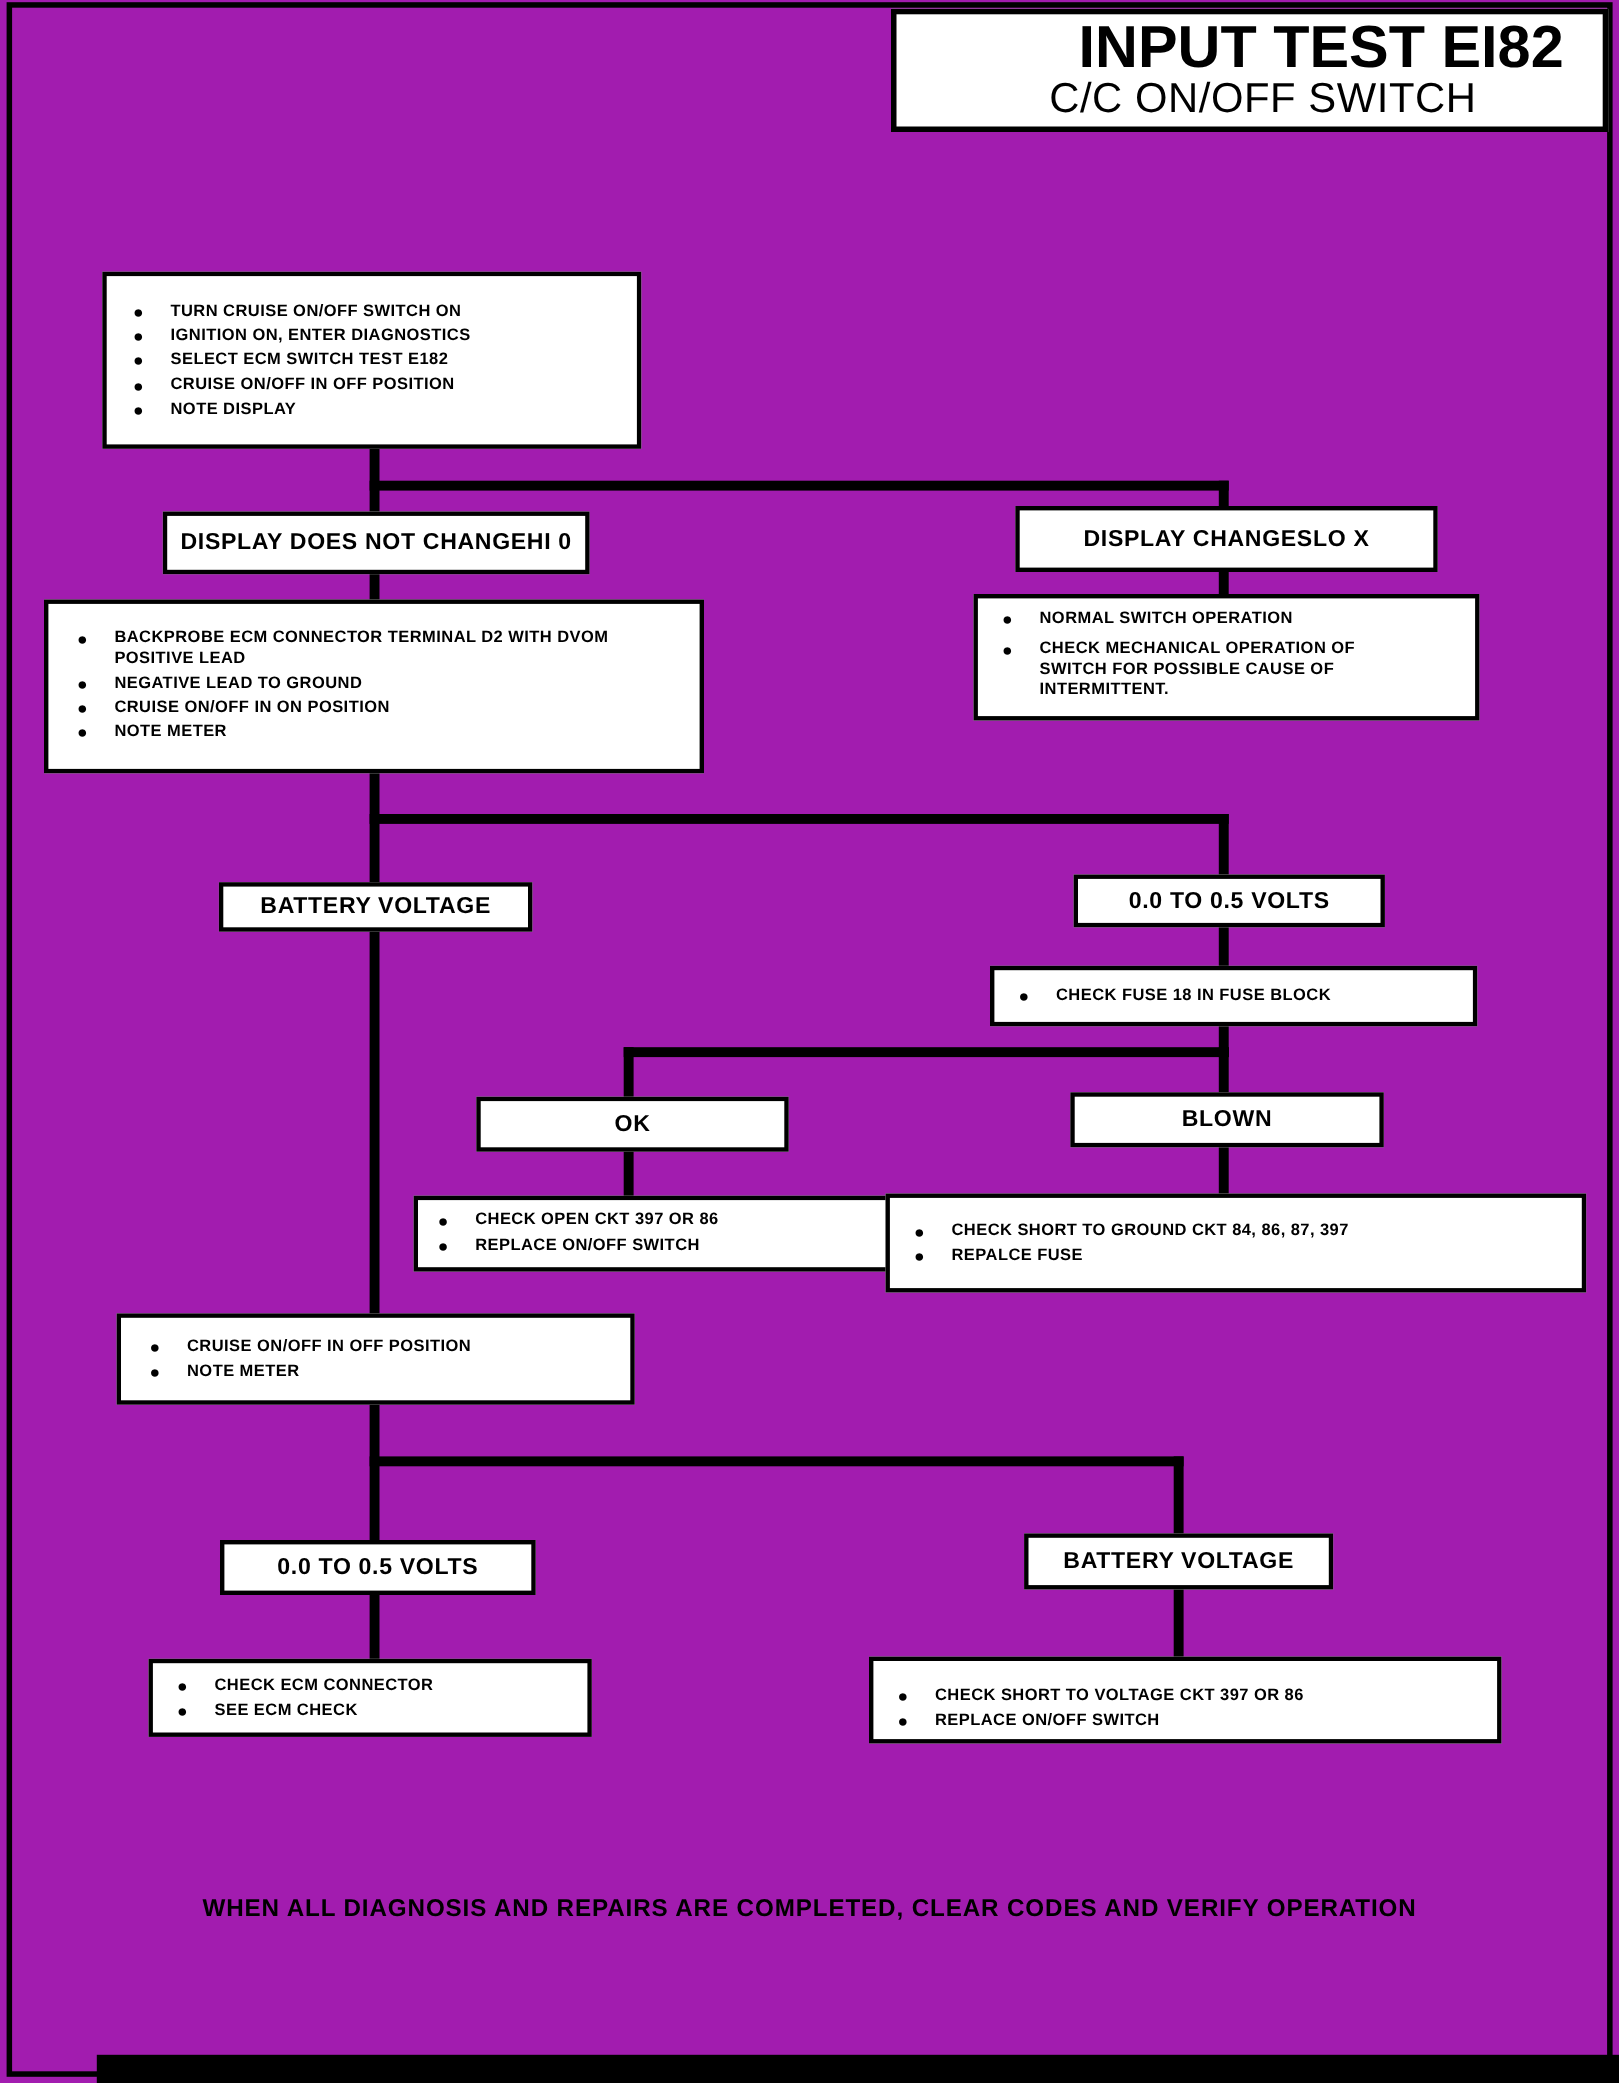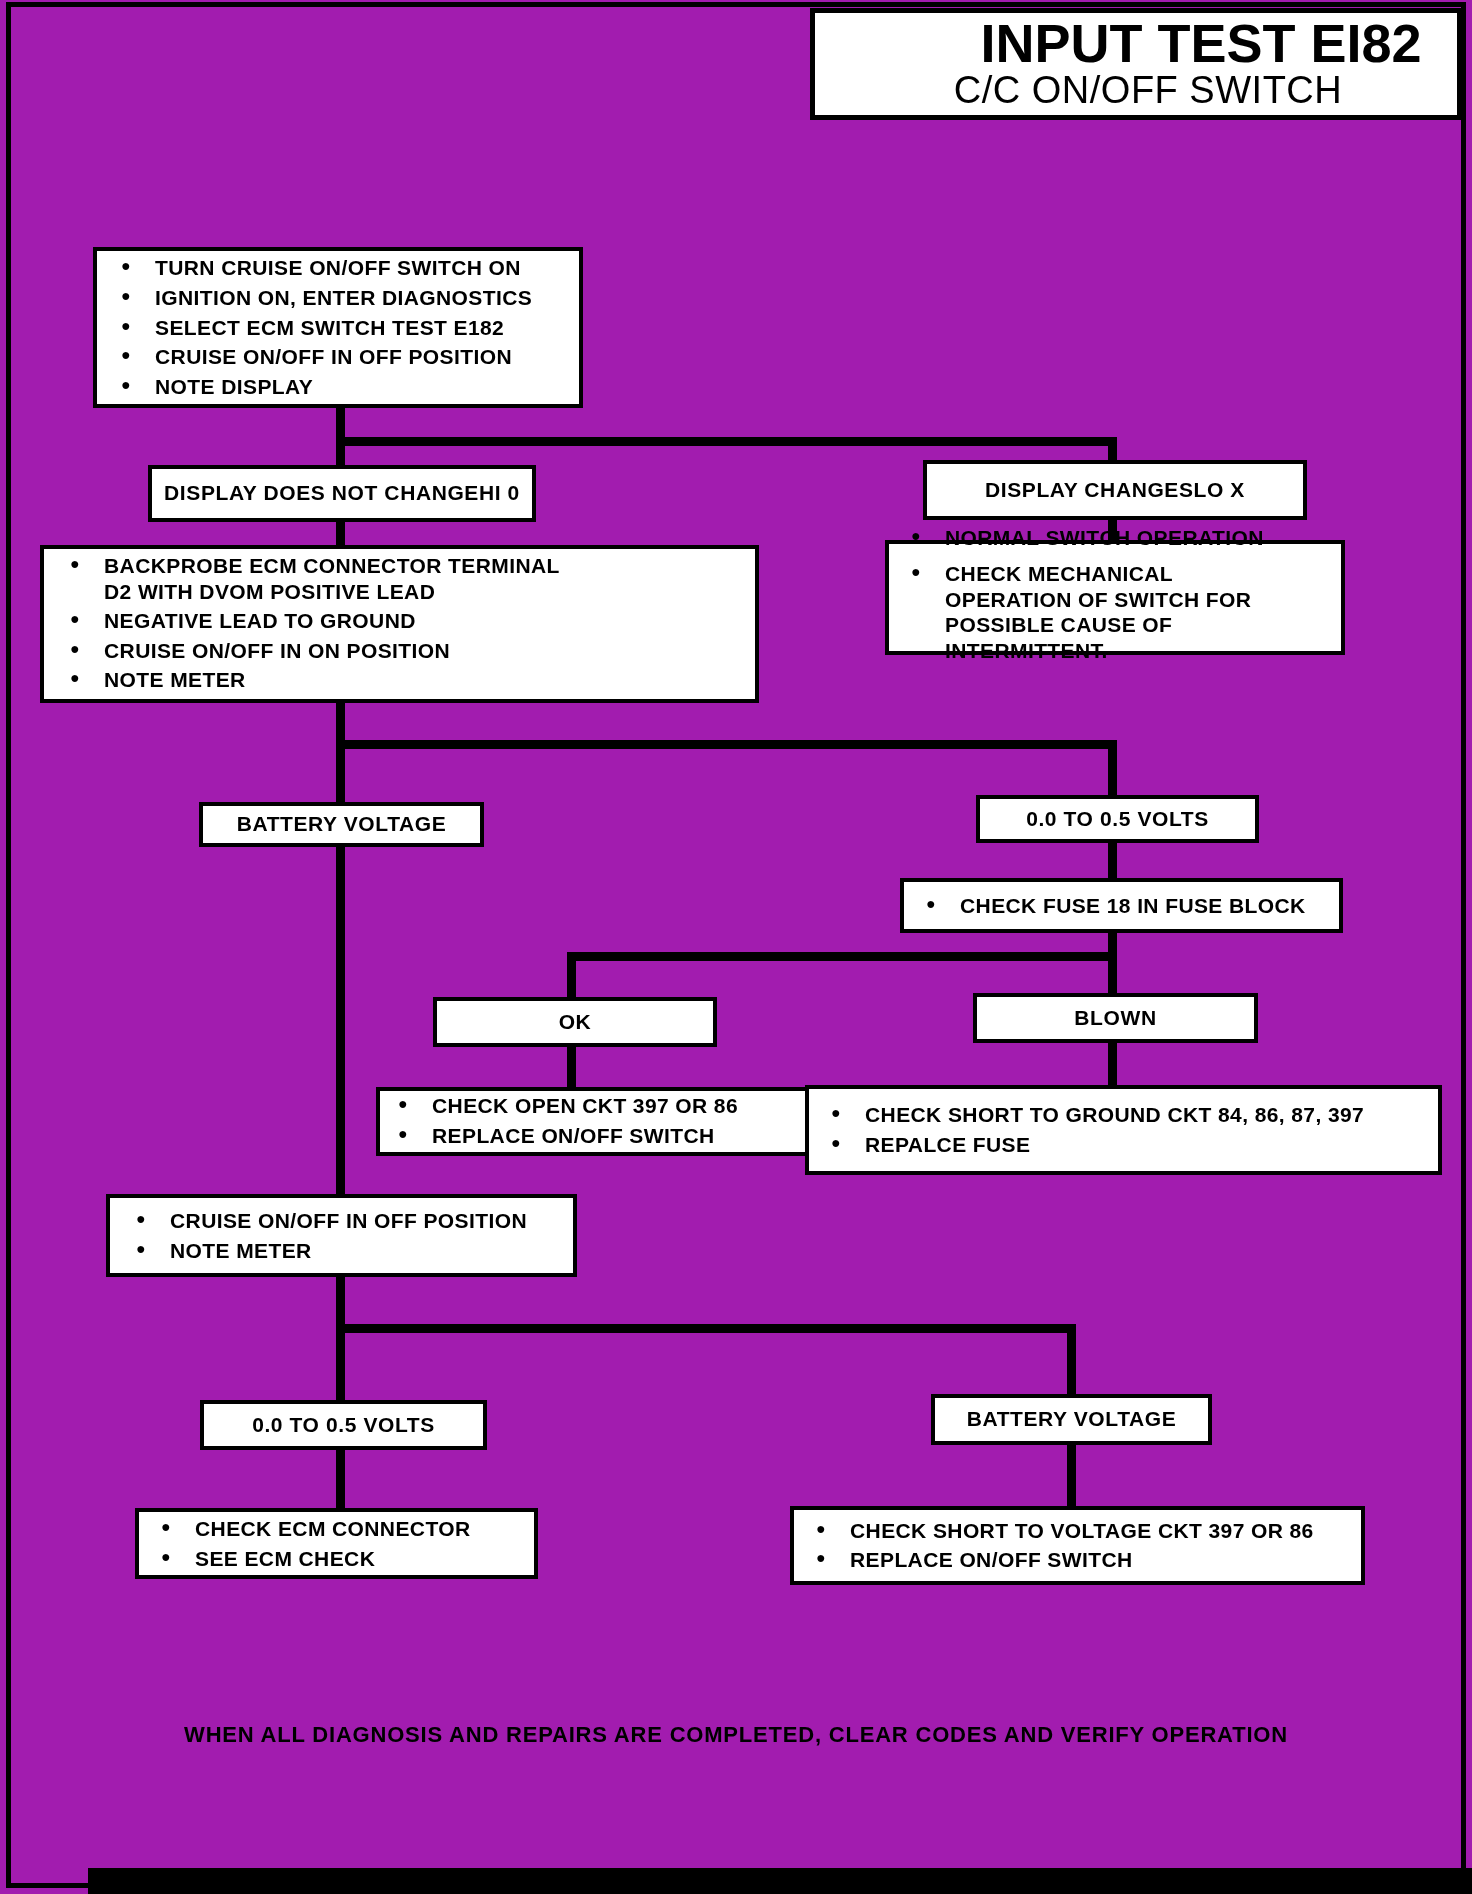--- a/index.html
+++ b/index.html
@@ -29,21 +29,21 @@
     box-sizing:border-box;
   }
   .center {
     display:flex; flex-direction:row; justify-content:center; align-items:center;
     text-align:center;
   }
   .lbl { font-weight:bold; font-size:21px; letter-spacing:0.6px; line-height:1.15; }
   .bullets { display:flex; flex-direction:column; justify-content:center; }
   .bullets ul { list-style:none; margin:0; padding:0; }
   .bullets li {
-    position:relative; padding-left:36px; font-weight:bold; font-size:21px;
+    position:relative; padding-left:36px; font-weight:bold; font-size:15px;
     letter-spacing:0.4px; line-height:1.22; margin-bottom:4px;
   }
   .bullets li::before {
     content:"\25CF"; position:absolute; left:2px; top:1px; font-size:16px;
   }
   .gap li { margin-bottom:10px; }
   .w470 { max-width:470px; }
   .w350 { max-width:350px; }
   .conn { position:absolute; background:#000; }
   .footer-note {
@@ -101,21 +101,21 @@
   <div class="node center" style="left:148px; top:465px; width:388px; height:57px;">
     <div class="lbl">DISPLAY DOES NOT CHANGE</div>
     <div class="lbl">HI 0</div>
   </div>
 
   <div class="node center" style="left:923px; top:460px; width:384px; height:60px;">
     <div class="lbl">DISPLAY CHANGES</div>
     <div class="lbl">LO X</div>
   </div>
 
-  <div class="node bullets" style="left:40px; top:545px; width:719px; height:158px; padding:10px 8px 8px 24px;">
+  <div class="node bullets" style="left:40px; top:545px; width:600px; height:158px; padding:10px 8px 8px 24px;">
     <ul>
       <li class="w470">BACKPROBE ECM CONNECTOR TERMINAL D2 WITH DVOM POSITIVE LEAD</li>
       <li>NEGATIVE LEAD TO GROUND</li>
       <li>CRUISE ON/OFF IN ON POSITION</li>
       <li>NOTE METER</li>
     </ul>
   </div>
 
   <div class="node bullets gap" style="left:885px; top:540px; width:460px; height:115px; padding:10px 6px 6px 20px;">
     <ul>

